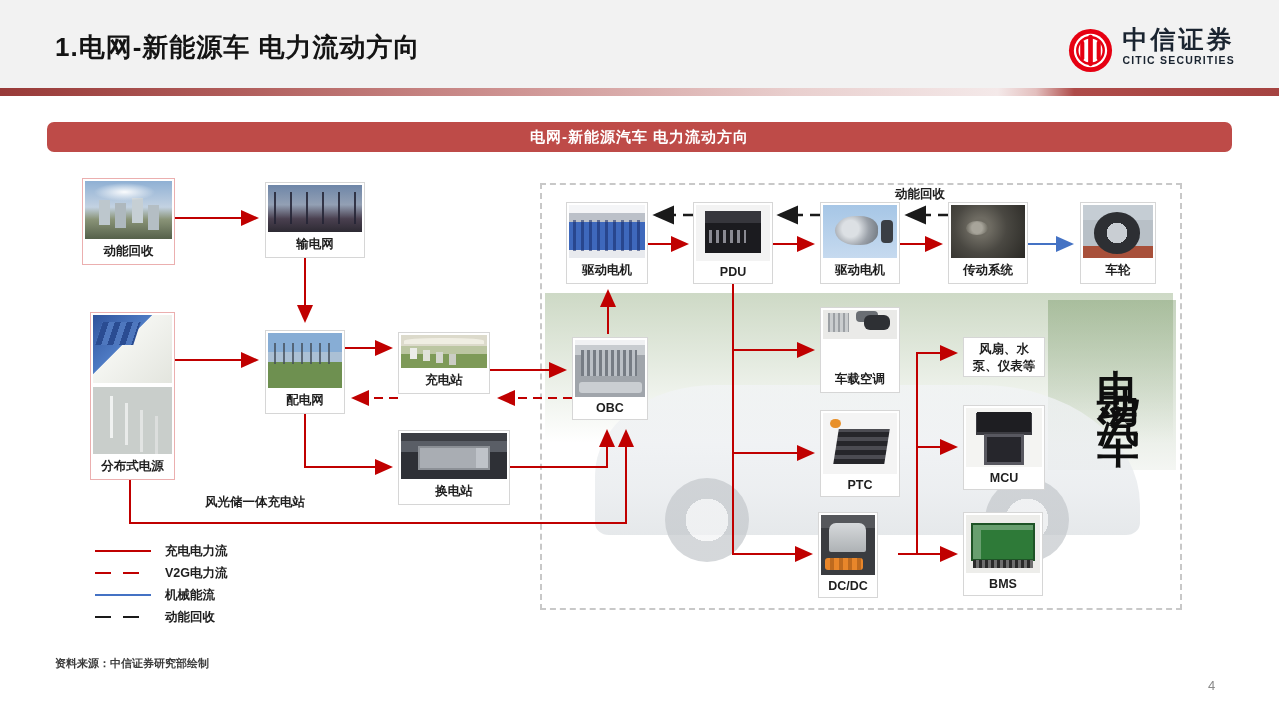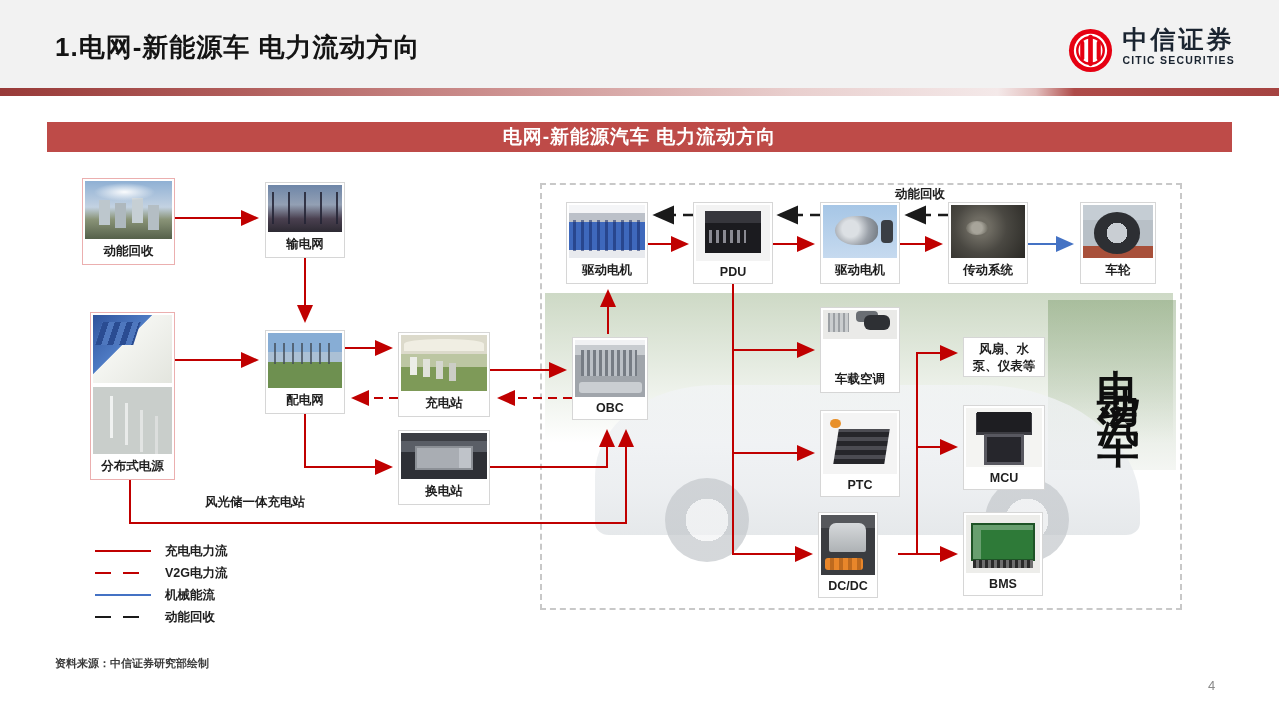--- a/index.html
+++ b/index.html
@@ -11,21 +11,21 @@
   .page-title{position:absolute;left:55px;top:30px;font-size:26px;font-weight:800;color:#141414;letter-spacing:1px;}
   .title-rule{position:absolute;left:0;top:88px;width:1279px;height:8px;
     background:linear-gradient(90deg,#983A38 0%,#B05C5A 18%,#CE9392 40%,#E9CFCE 62%,#F4E9E9 78%,#E3BFBE 81%,#AE4B49 84%,#A54341 100%);}
   .logo{position:absolute;right:44px;top:27px;display:flex;align-items:flex-start;gap:8px;}
   .logo-text{display:flex;flex-direction:column;line-height:1;}
   .logo-cn{font-size:25px;font-weight:900;color:#1A2430;letter-spacing:3px;font-family:"Liberation Serif",serif;}
   .logo-en{font-size:10.5px;font-weight:700;color:#1A2430;letter-spacing:1.2px;margin-top:3px;}
 
   
   .banner{position:absolute;left:47px;top:122px;width:1185px;height:30px;background:#BE4B48;
-    color:#fff;font-size:19px;font-weight:700;text-align:center;line-height:30px;letter-spacing:1px;}
+    color:#fff;font-size:15px;font-weight:700;text-align:center;line-height:30px;letter-spacing:1px;border-radius:7px;}
 
   
   .dashed-frame{position:absolute;left:540px;top:183px;width:642px;height:427px;border:2px dashed #C8C8C8;box-sizing:border-box;z-index:0;}
   .bg-green{position:absolute;left:545px;top:293px;width:628px;height:150px;z-index:0;
     background:linear-gradient(180deg,rgba(125,156,104,.38),rgba(125,156,104,0));}
   .bg-green2{position:absolute;left:1048px;top:300px;width:128px;height:170px;z-index:0;
     background:linear-gradient(180deg,rgba(110,145,92,.40),rgba(150,170,140,.10));}
   .bg-car{position:absolute;left:595px;top:385px;width:545px;height:150px;z-index:0;opacity:.75;
     background:linear-gradient(180deg,#F2F4F6 0%,#E6E9EC 70%,#DDE1E4 100%);
     border-radius:120px 160px 14px 14px/90px 120px 12px 12px;}
@@ -210,42 +210,42 @@
       <path d="M820,215 H780" marker-end="url(#ak)"></path>
       <path d="M693,215 H656" marker-end="url(#ak)"></path>
     </g>
   </svg>
 
   <div class="node pink" style="left:82px;top:178px;width:93px;height:87px;">
     <div class="photo p-plant"></div>
     <div class="nlabel">动能回收</div>
   </div>
 
-  <div class="node" style="left:265px;top:182px;width:80px;height:76px;">
+  <div class="node" style="left:265px;top:182px;width:100px;height:76px;">
     <div class="photo p-towers"></div>
     <div class="nlabel">输电网</div>
   </div>
 
   <div class="node pink" style="left:90px;top:312px;width:85px;height:168px;">
     <div class="photo p-solar"></div>
     <div class="photo p-wind"></div>
     <div class="nlabel">分布式电源</div>
   </div>
 
   <div class="node" style="left:265px;top:330px;width:80px;height:84px;">
     <div class="photo p-substation"></div>
     <div class="nlabel">配电网</div>
   </div>
 
-  <div class="node" style="left:398px;top:332px;width:92px;height:85px;">
+  <div class="node" style="left:398px;top:332px;width:92px;height:62px;">
     <div class="photo p-charge"></div>
     <div class="nlabel">充电站</div>
   </div>
 
-  <div class="node" style="left:398px;top:430px;width:92px;height:75px;">
+  <div class="node" style="left:398px;top:430px;width:112px;height:75px;">
     <div class="photo p-swap"></div>
     <div class="nlabel">换电站</div>
   </div>
 
   <div class="node" style="left:566px;top:202px;width:82px;height:82px;">
     <div class="photo p-battery"></div>
     <div class="nlabel">驱动电机</div>
   </div>
 
   <div class="node" style="left:693px;top:202px;width:80px;height:82px;">

